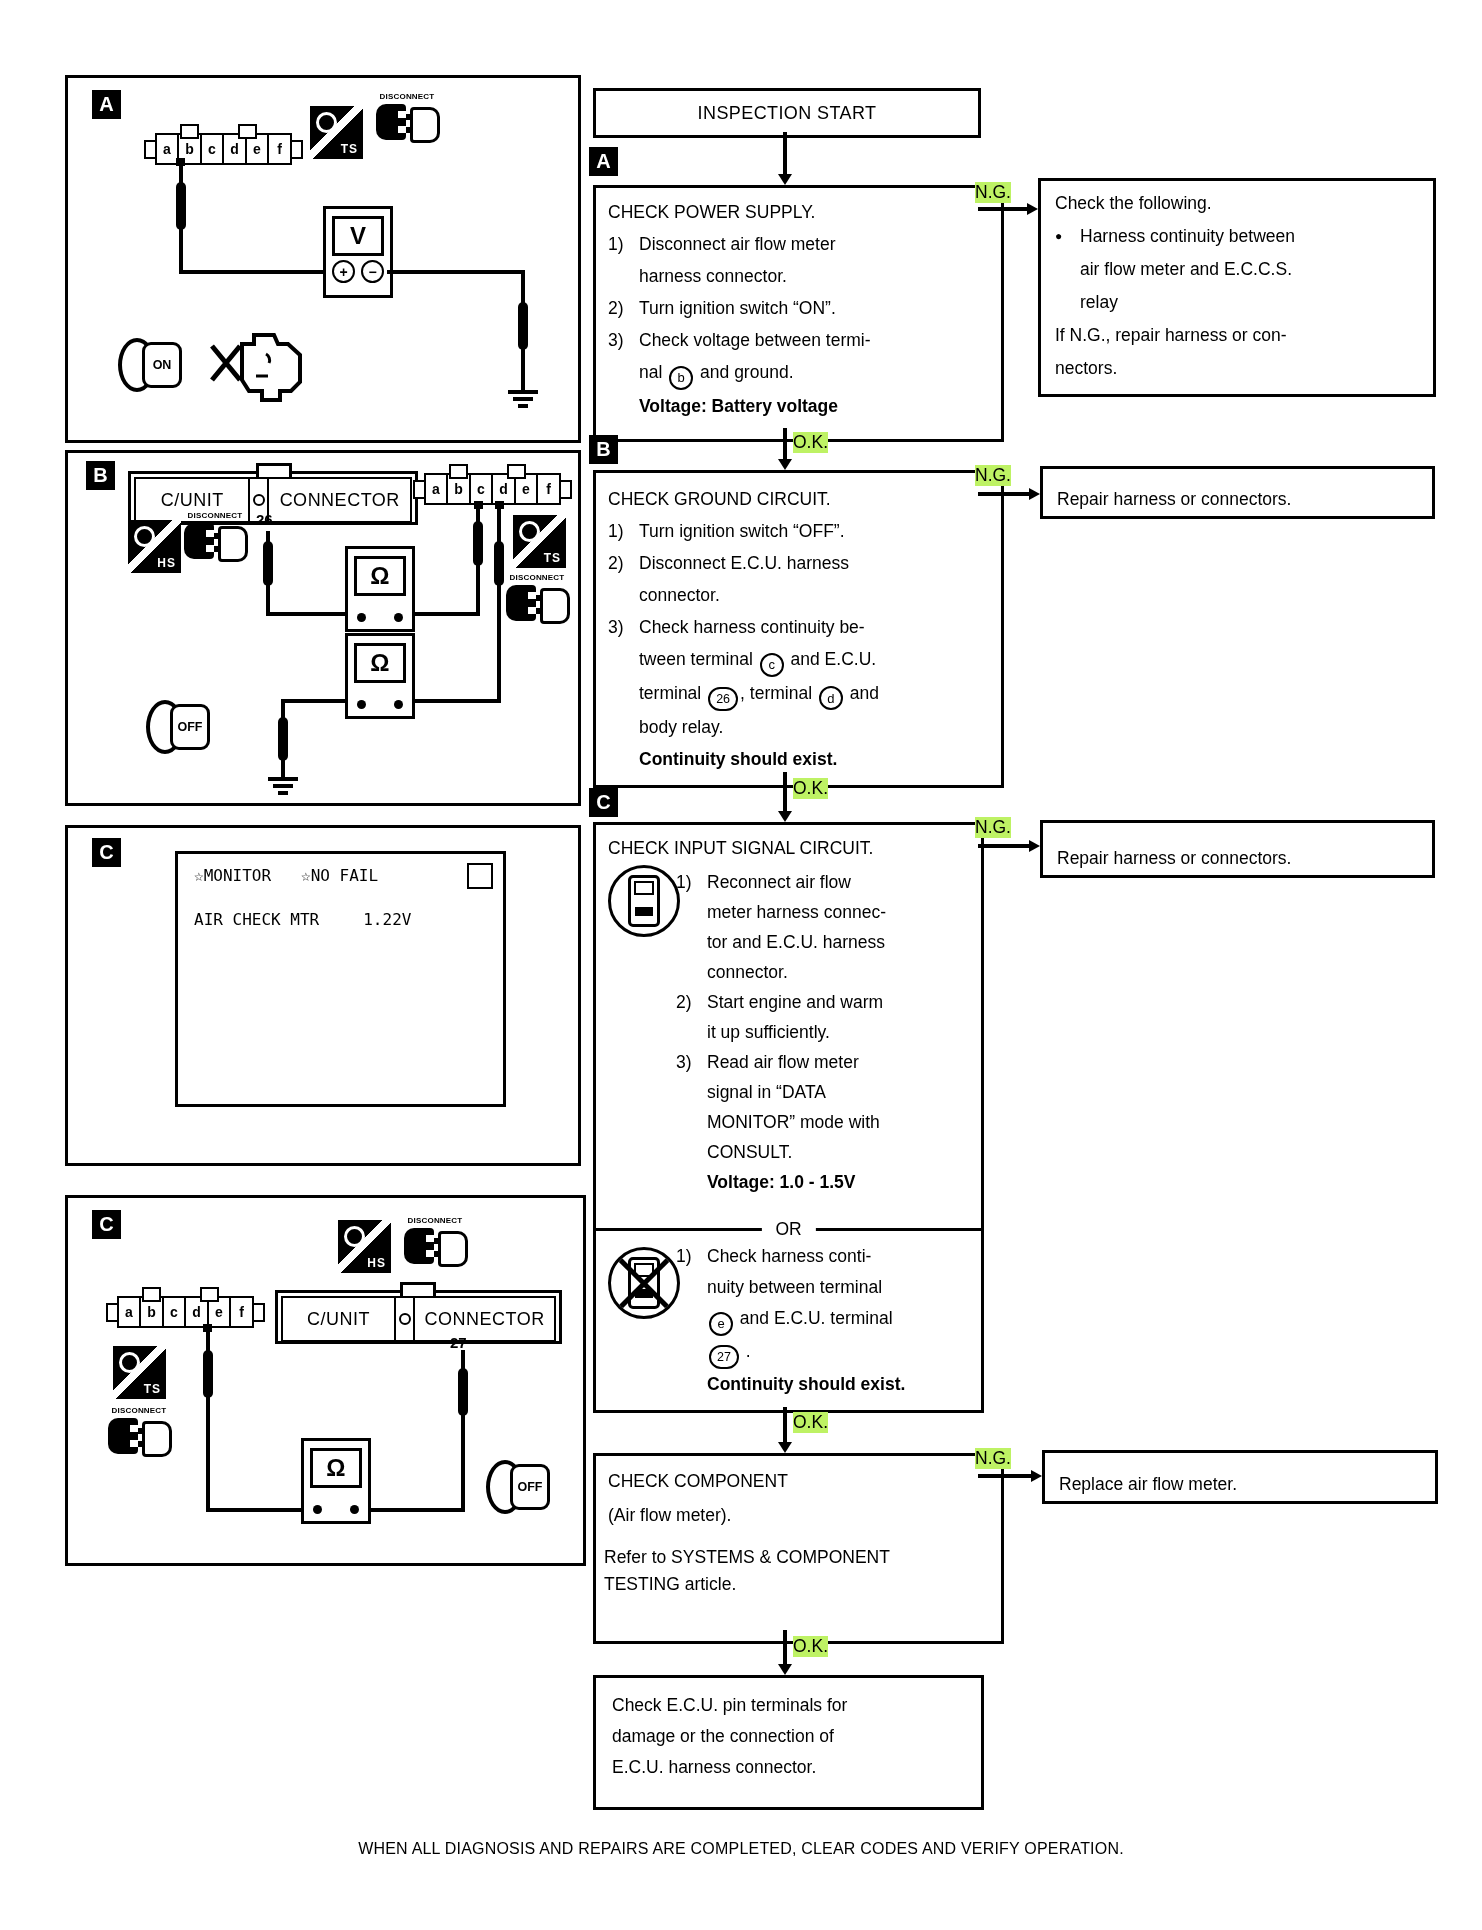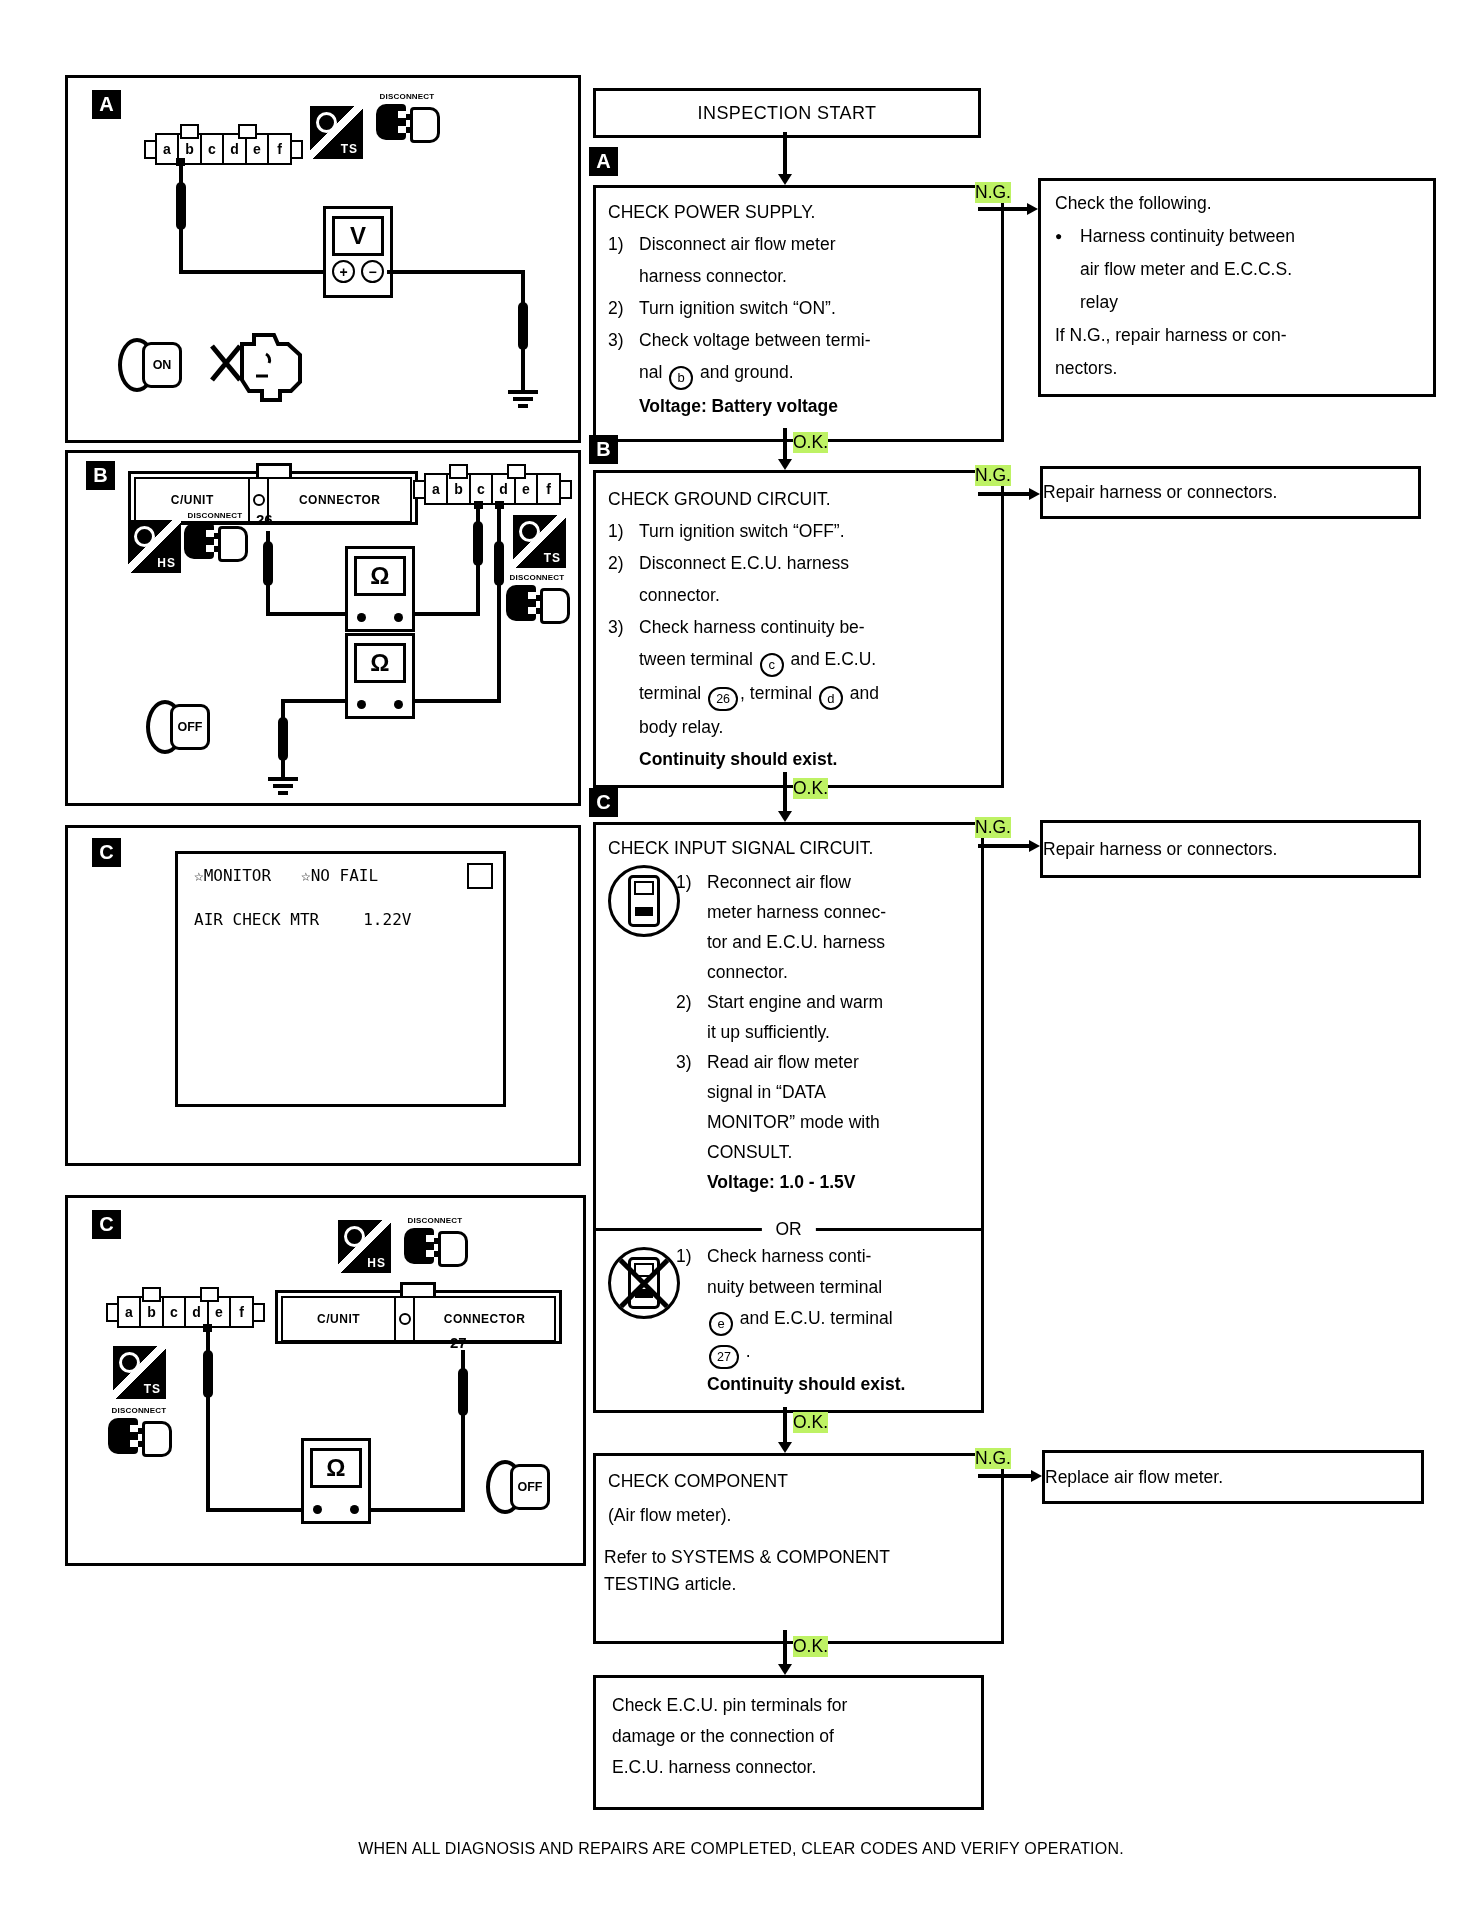--- a/index.html
+++ b/index.html
@@ -3,21 +3,21 @@
 <meta charset="utf-8">
 <style>
   html,body{margin:0;padding:0;background:#fff}
   #canvas{position:relative;width:1482px;height:1930px;background:#fff;color:#000;
           font-family:"Liberation Sans",sans-serif;overflow:hidden}
   
   .dbox{position:absolute;border:3.5px solid #000;background:#fff}
   .fbox{position:absolute;border:3px solid #000;background:#fff;font-size:17.5px;line-height:32px}
   .fbox.start{display:flex;align-items:center;justify-content:center;font-size:18px;letter-spacing:.4px}
   .rbox{position:absolute;border:3px solid #000;background:#fff;font-size:17.5px;line-height:33px}
-  .rbox.mid{display:flex;align-items:center;}
+  .rbox.mid{display:flex;align-items:flex-end;padding-left:14px}
   .marker{position:absolute;width:29px;height:29px;background:#000;color:#fff;display:flex;
           align-items:center;justify-content:center;font-weight:bold;font-size:20px}
   .row{display:flex}
   .row .n{width:31px;flex:none}
   .row .blt{width:25px;flex:none;font-size:12px}
   .b{font-weight:bold}
   .ln{display:block}
   .circ{display:inline-flex;align-items:center;justify-content:center;width:20px;height:20px;
         border:2px solid #000;border-radius:50%;font-size:13px;margin:0 2px;vertical-align:-4px;line-height:1}
   .circ.w{width:26px;border-radius:13px;font-size:12.5px}
@@ -67,21 +67,21 @@
   .dot{position:absolute;bottom:7px;width:9px;height:9px;background:#000;border-radius:50%}
   .dot.l{left:9px}.dot.r{right:9px}
   
   .keyicon{position:absolute;width:66px;height:58px}
   .bow{position:absolute;left:0;top:4px;width:30px;height:46px;border:4px solid #000;border-radius:50%;background:#fff}
   .blade{position:absolute;left:24px;top:8px;width:34px;height:40px;border:3.5px solid #000;border-radius:9px;
          background:#fff;display:flex;align-items:center;justify-content:center;font-weight:bold;font-size:12.5px}
   
   .cbar{position:absolute;border:3px solid #000;background:#fff;padding:3px}
   .cbar .inner{border:2.5px solid #000;height:100%;display:flex;align-items:stretch}
-  .cbar .lft,.cbar .rgt{flex:1;display:flex;align-items:center;justify-content:center;font-weight:bold;font-size:12px;letter-spacing:.5px}
+  .cbar .lft,.cbar .rgt{flex:1;display:flex;align-items:center;justify-content:center;font-weight:normal;font-size:18px;letter-spacing:.5px}
   .cbar .rgt{flex:1.25}
   .cbar .mid{width:17px;border-left:2.5px solid #000;border-right:2.5px solid #000;display:flex;align-items:center;justify-content:center}
   .mdot{width:8px;height:8px;border:2px solid #000;border-radius:50%}
   .cbar .tab{position:absolute;top:-11px;width:30px;height:11px;border:3px solid #000;border-bottom:none;background:#fff}
   .tnum{position:absolute;font-weight:bold;font-size:15px}
   
   .screenbox{position:absolute;border:3px solid #000;background:#fff;font-family:"DejaVu Sans Mono",monospace}
   .srow1{position:absolute;left:16px;top:12px;display:flex;gap:30px;font-size:16px}
   .chk{position:absolute;right:10px;top:9px;width:22px;height:22px;border:2.5px solid #000}
   .srow2{position:absolute;left:16px;top:56px;display:flex;gap:44px;font-size:16px}

